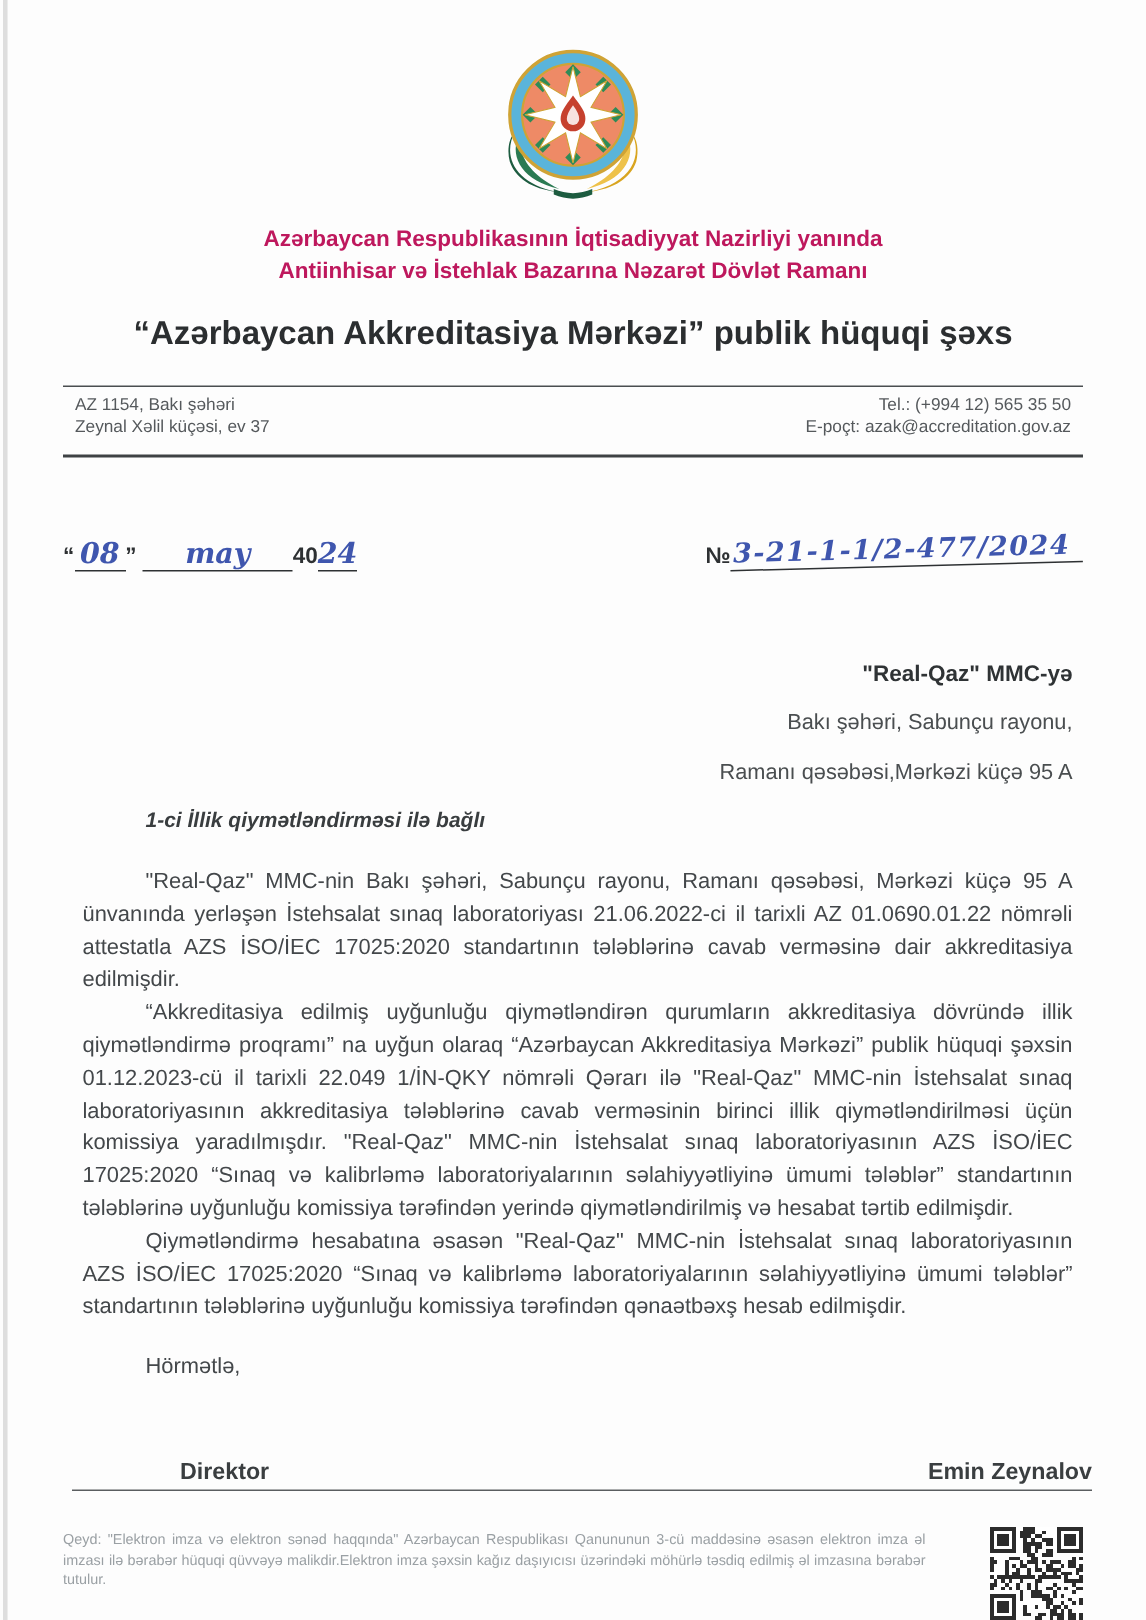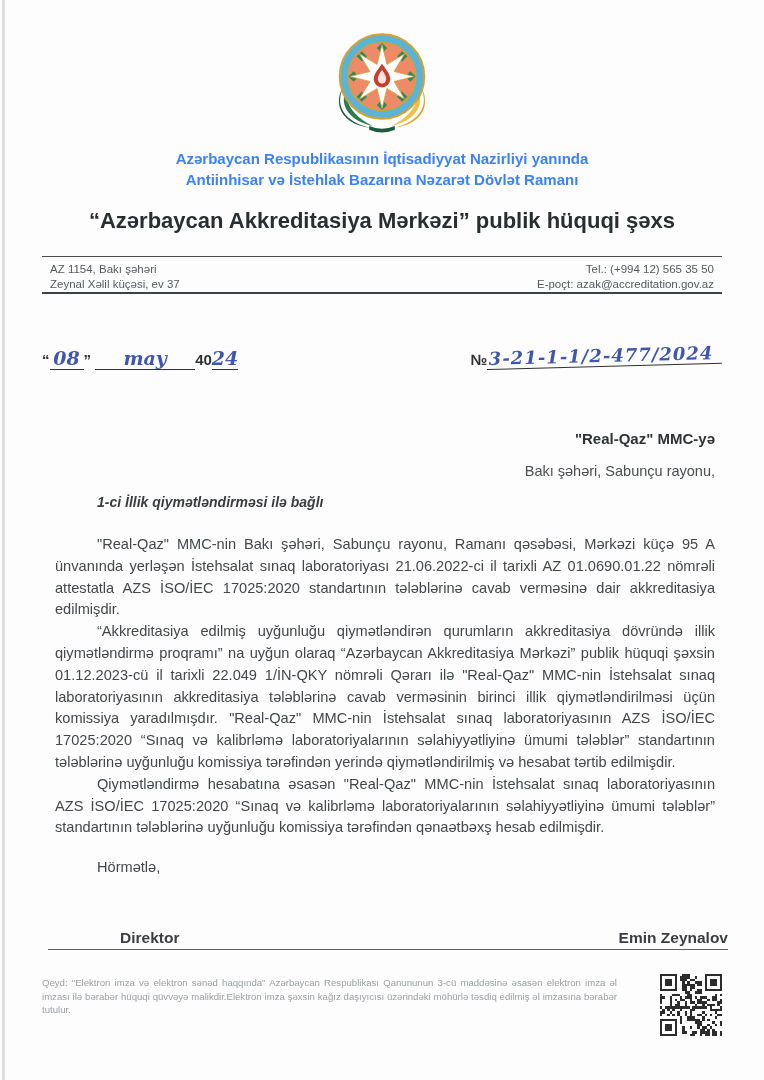--- a/index.html
+++ b/index.html
@@ -9,25 +9,25 @@
     margin:0 auto;
     background:#fdfdfd;
     font-family:"Liberation Sans", sans-serif;
     color:#3f4345;
     overflow:hidden;
     box-sizing:border-box;
     padding-top:30px;
   }
   .scan-edge{position:absolute;left:2px;top:0;width:3px;height:100%;background:#c9c9c9;opacity:.6;}
   .emblem-wrap{width:110px;margin:0 auto;text-align:center;}
-  .ministry{margin-top:10px;text-align:center;font-weight:bold;font-size:15px;line-height:21px;color:#3b82f6;}
+  .ministry{margin-top:10px;text-align:center;font-weight:bold;font-size:15px;line-height:21px;color:#be185d;}
   .org-title{margin-top:18px;text-align:center;font-weight:bold;font-size:22px;color:#2b2e30;}
   .rule1{margin:22px 42px 0 42px;border-top:1.6px solid #4a4e50;}
   .rule2{margin:0 42px;border-top:2.2px solid #3e4244;}
-  .addr-row{display:flex;justify-content:space-between;align-items:flex-start;margin:0 42px;padding:5px 8px 0 8px;font-size:11.5px;line-height:15px;color:#55595c;}
+  .addr-row{display:flex;justify-content:space-between;align-items:flex-start;margin:0 42px;padding:5px 8px 10px 8px;font-size:11.5px;line-height:15px;color:#55595c;}
   .addr-right{text-align:right;}
   .ref-row{display:flex;justify-content:space-between;margin:34px 42px 0 42px;align-items:flex-end;}
   .hand{font-family:"DejaVu Serif", serif;font-style:italic;color:#3f56ae;}
   .date-left{font-weight:bold;font-size:15px;color:#2e3133;}
   .date-left .hand{font-size:19px;}
   .u{border-bottom:1.6px solid #2e3133;display:inline-block;text-align:center;}
   .day-u{min-width:34px;}
   .month-u{min-width:100px;}
   .yr-u{min-width:26px;margin-top:19px;}
   .num-right{font-size:15px;font-weight:bold;color:#2e3133;white-space:nowrap;}
@@ -111,20 +111,21 @@
       <span class="u month-u hand">may</span><span>40</span><span class="u yr-u hand">24</span>
     </div>
     <div class="num-right">
       <span>№</span><span class="u num-val hand">3-21-1-1/2-477/2024</span>
     </div>
   </div>
 
   <div class="recipient">
     <div class="recipient-name">"Real-Qaz" MMC-yə</div>
     <div class="recipient-addr">Bakı şəhəri, Sabunçu rayonu,</div>
+    <div class="recipient-addr">Ramanı qəsəbəsi,Mərkəzi küçə 95 A</div>
   </div>
 
   <div class="subject">1-ci İllik qiymətləndirməsi ilə bağlı</div>
 
   <div class="body-text">
     <p>"Real-Qaz" MMC-nin Bakı şəhəri, Sabunçu rayonu, Ramanı qəsəbəsi, Mərkəzi küçə 95 A ünvanında yerləşən  İstehsalat sınaq laboratoriyası 21.06.2022-ci il tarixli AZ 01.0690.01.22 nömrəli attestatla AZS İSO/İEC 17025:2020 standartının tələblərinə cavab verməsinə dair akkreditasiya edilmişdir.</p>
     <p>“Akkreditasiya edilmiş uyğunluğu qiymətləndirən qurumların akkreditasiya dövründə illik qiymətləndirmə proqramı” na uyğun olaraq “Azərbaycan Akkreditasiya Mərkəzi” publik hüquqi şəxsin 01.12.2023-cü il tarixli  22.049 1/İN-QKY nömrəli Qərarı ilə  "Real-Qaz" MMC-nin İstehsalat sınaq  laboratoriyasının akkreditasiya tələblərinə cavab verməsinin birinci illik qiymətləndirilməsi üçün komissiya yaradılmışdır. "Real-Qaz" MMC-nin İstehsalat sınaq laboratoriyasının AZS İSO/İEC 17025:2020 “Sınaq və kalibrləmə laboratoriyalarının səlahiyyətliyinə ümumi tələblər” standartının tələblərinə uyğunluğu komissiya tərəfindən yerində qiymətləndirilmiş və hesabat tərtib edilmişdir.</p>
     <p>Qiymətləndirmə hesabatına əsasən "Real-Qaz" MMC-nin İstehsalat sınaq laboratoriyasının AZS İSO/İEC 17025:2020 “Sınaq və kalibrləmə laboratoriyalarının səlahiyyətliyinə ümumi tələblər” standartının tələblərinə uyğunluğu komissiya tərəfindən qənaətbəxş hesab edilmişdir.</p>
   </div>
 

